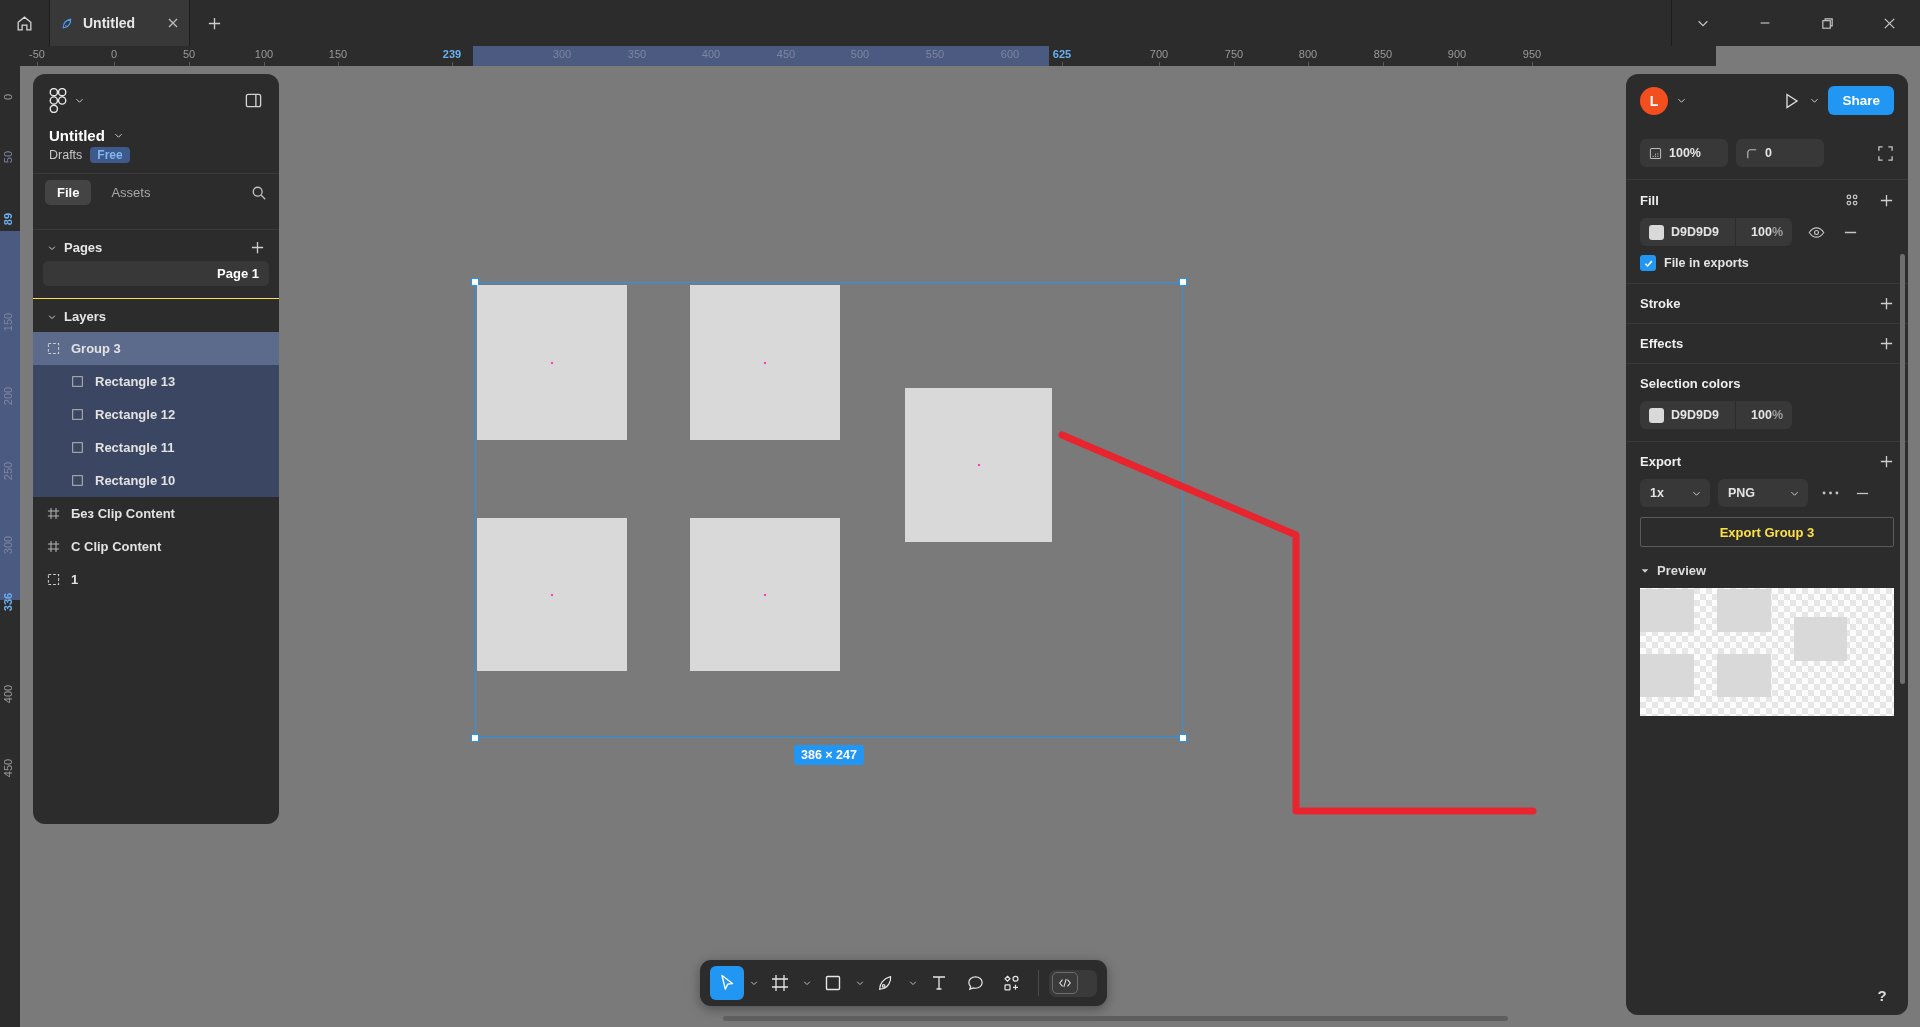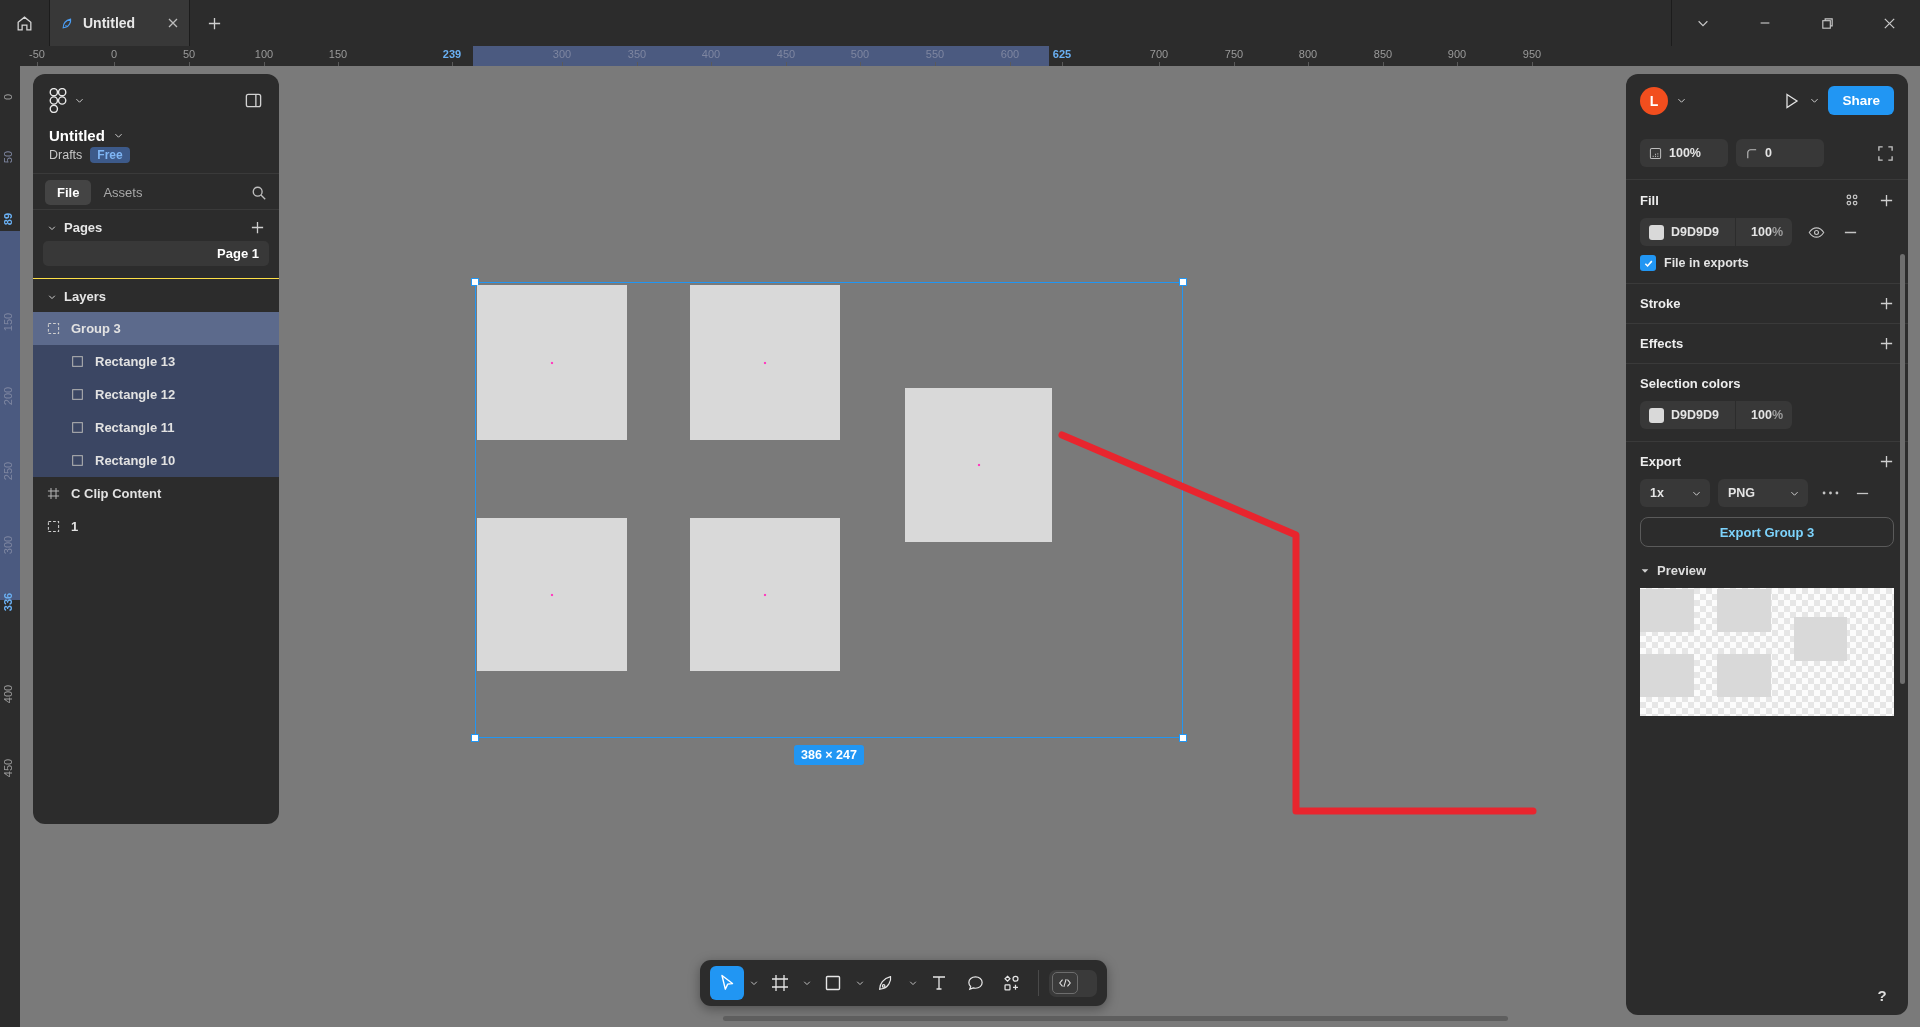--- a/index.html
+++ b/index.html
@@ -32,21 +32,21 @@
   }
   #titlebar-spacer { flex: 1; }
   #wincontrols { display: flex; align-items: center; border-left: 1px solid #1c1c1c; }
   #wincontrols > div {
     width: 62px; height: 46px; display: flex; align-items: center; justify-content: center;
     color: #c9c9c9;
   }
 
   
   #ruler-h {
-    position: absolute; top: 46px; left: 0; width: 1920px; height: 20px;
+    position: absolute; top: 46px; left: 0; width: 1716px; height: 20px;
     background: #2c2c2c; overflow: hidden;
   }
   #ruler-h .hl { position: absolute; top: 0; height: 20px; background: #4b5a80; }
   #ruler-h .tick {
     position: absolute; top: 2px; font-size: 11px; color: #9a9a9a;
     transform: translateX(-50%); white-space: nowrap;
   }
   #ruler-h .tick.dim { color: #7e86a0; }
   #ruler-h .tick.sel { color: #6ab0f3; font-weight: bold; }
   #ruler-h .mark { position: absolute; top: 16px; width: 1px; height: 4px; background: #5a5a5a; }
@@ -106,21 +106,21 @@
   #lp-logo-row { display: flex; align-items: center; gap: 7px; margin-bottom: 14px; }
   #lp-title-row { display: flex; align-items: center; gap: 8px; }
   #lp-title { color: #fff; font-size: 15px; font-weight: bold; }
   #lp-sub { display: flex; align-items: center; gap: 8px; margin-top: 3px; }
   #lp-drafts { color: #c9c9c9; font-size: 12.5px; }
   #lp-free {
     background: #3d5a8a; color: #7fb6f5; font-size: 12px; font-weight: bold;
     padding: 1px 7px; border-radius: 4px;
   }
   #lp-tabs {
-    display: flex; align-items: center; gap: 0; padding: 6px 12px 4px 12px;
+    display: flex; align-items: center; gap: 8px; padding: 6px 12px 24px 12px;
     border-top: 1px solid #3a3a3a; border-bottom: 1px solid #3a3a3a;
   }
   .lp-tab { font-size: 13px; color: #a8a8a8; padding: 5px 12px; border-radius: 5px; }
   .lp-tab.active { background: #444; color: #fff; font-weight: bold; }
   #lp-search { margin-left: auto; color: #bbb; display: flex; align-items: center; }
 
   .sec-head {
     display: flex; align-items: center; gap: 7px; padding: 10px 14px 6px 14px;
     color: #e6e6e6; font-size: 13px; font-weight: bold;
   }
@@ -189,23 +189,23 @@
     color: #fff; font-size: 11px; font-weight: bold;
   }
   .cb-label { color: #e4e4e4; font-size: 12.5px; font-weight: bold; }
 
   .select {
     background: #383838; border-radius: 6px; height: 28px;
     display: flex; align-items: center; justify-content: space-between;
     padding: 0 8px 0 10px; color: #e4e4e4; font-size: 12.5px; font-weight: bold;
   }
   #export-btn {
-    margin-top: 10px; height: 30px; border: 1px solid #5a5a5a; border-radius: 8px;
+    margin-top: 10px; height: 30px; border: 1px solid #5a5a5a; border-radius: 2px;
     display: flex; align-items: center; justify-content: center;
-    color: #7dd3fc; font-size: 13px; font-weight: bold;
+    color: #fde047; font-size: 13px; font-weight: bold;
   }
   #preview-head { display: flex; align-items: center; gap: 7px; color: #ddd; font-size: 13px; font-weight: bold; }
   #preview-box {
     margin-top: 10px; width: 100%; height: 128px; position: relative; overflow: hidden;
     background-color: #fcfcfc;
     background-image:
       linear-gradient(45deg, #e6e6e6 25%, transparent 25%, transparent 75%, #e6e6e6 75%),
       linear-gradient(45deg, #e6e6e6 25%, transparent 25%, transparent 75%, #e6e6e6 75%);
     background-size: 12px 12px;
     background-position: 0 0, 6px 6px;
@@ -508,20 +508,28 @@
             </svg>
           </span>
           <span>Rectangle 10</span>
         </div>
         <div class="layer-row">
           <span class="layer-icon">
             <svg width="13" height="13" viewBox="0 0 14 14" fill="none" stroke="#b4b4b4" stroke-width="1.1">
               <path d="M4.3 1v12M9.7 1v12M1 4.3h12M1 9.7h12"></path>
             </svg>
           </span>
+          <span>Без Clip Content</span>
+        </div>
+        <div class="layer-row">
+          <span class="layer-icon">
+            <svg width="13" height="13" viewBox="0 0 14 14" fill="none" stroke="#b4b4b4" stroke-width="1.1">
+              <path d="M4.3 1v12M9.7 1v12M1 4.3h12M1 9.7h12"></path>
+            </svg>
+          </span>
           <span>С Clip Content</span>
         </div>
         <div class="layer-row">
           <span class="layer-icon">
             <svg width="13" height="13" viewBox="0 0 14 14" fill="none" stroke="#cfcfcf" stroke-width="1.1" stroke-dasharray="3 2">
               <rect x="1.5" y="1.5" width="11" height="11"></rect>
             </svg>
           </span>
           <span>1</span>
         </div>

